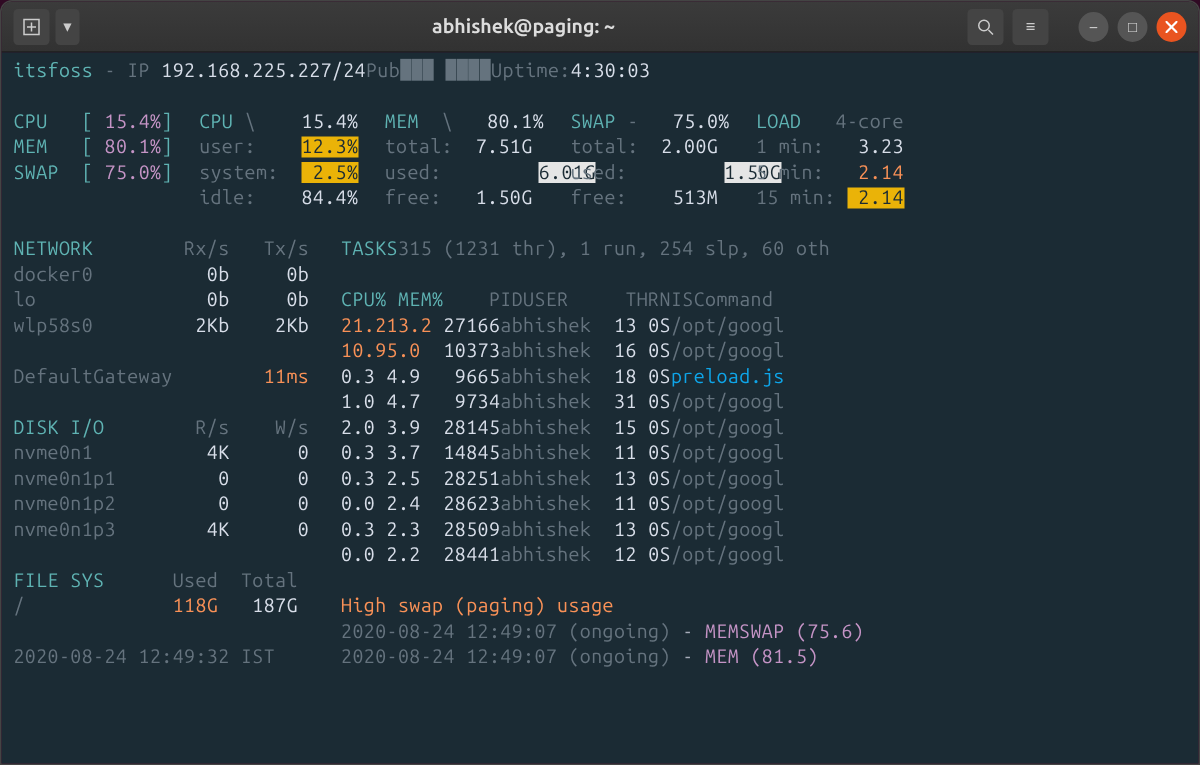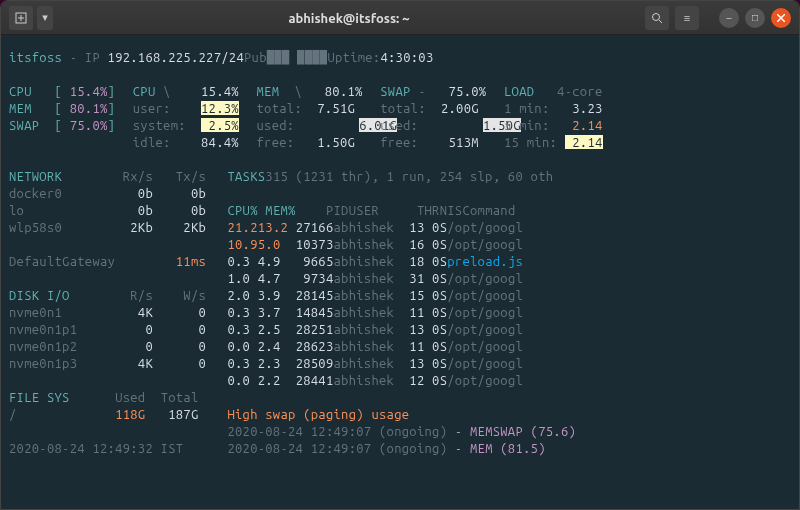--- a/index.html
+++ b/index.html
@@ -34,54 +34,54 @@
   .titlebar .center { flex: 1; text-align: center; font-weight: bold; }
   .titlebar .right { display: flex; gap: 6px; align-items: center; }
   .win-btn {
     width: 20px; height: 20px; border-radius: 50%;
     display: flex; align-items: center; justify-content: center;
     font-size: 10px; color: #ddd;
   }
   .win-close { background: #e95420; }
   .win-min, .win-max { background: #555; }
   .terminal {
-    padding: 14px 8px;
+    padding: 4px 8px;
     background: #1b2b34;
     color: #a7adba;
     height: calc(100% - 34px);
     line-height: 17px;
     white-space: pre;
     font-size: 13px;
     letter-spacing: 0.3px;
   }
   .cyan { color: #5fb3b3; }
   .purple { color: #c594c6; }
   .orange { color: #f99157; }
   .dim { color: #65737e; }
   .white { color: #d8dee9; }
-  .hl-or { background: #fef9c3; color: #1b2b34; }
+  .hl-or { background: #eab308; color: #1b2b34; }
   .hl-pr { background: #e5e5e5; color: #1b2b34; margin-left: 42px; }
   .red { color: #0ea5e9; }
   .row { display: flex; }
 </style>
 </head>
 <body>
 
 <div class="titlebar">
   <div class="left">
     <div class="tb-btn">
       <svg width="12" height="12" viewBox="0 0 12 12">
           <rect x="1" y="1" width="10" height="10" fill="none" stroke="#ccc" stroke-width="1"></rect>
           <line x1="6" y1="3" x2="6" y2="9" stroke="#ccc"></line>
           <line x1="3" y1="6" x2="9" y2="6" stroke="#ccc"></line>
         </svg>
     </div>
     <div class="tb-btn" style="width:16px">▾</div>
   </div>
-  <div class="center">abhishek@itsfoss: ~</div>
+  <div class="center">abhishek@paging: ~</div>
   <div class="right">
     <div class="tb-btn">
       <svg width="12" height="12" viewBox="0 0 12 12">
           <circle cx="5" cy="5" r="3.5" fill="none" stroke="#ccc"></circle>
           <line x1="8" y1="8" x2="11" y2="11" stroke="#ccc"></line>
         </svg>
     </div>
     <div class="tb-btn">≡</div>
     <div style="width:8px"></div>
     <div class="win-btn win-min">–</div>

